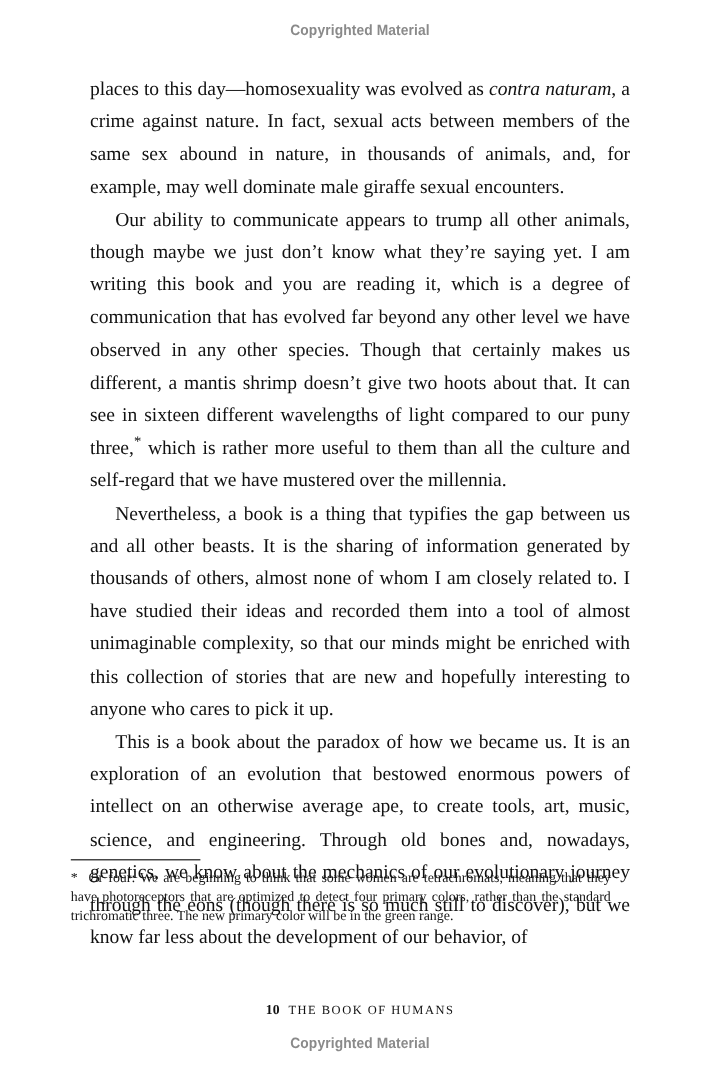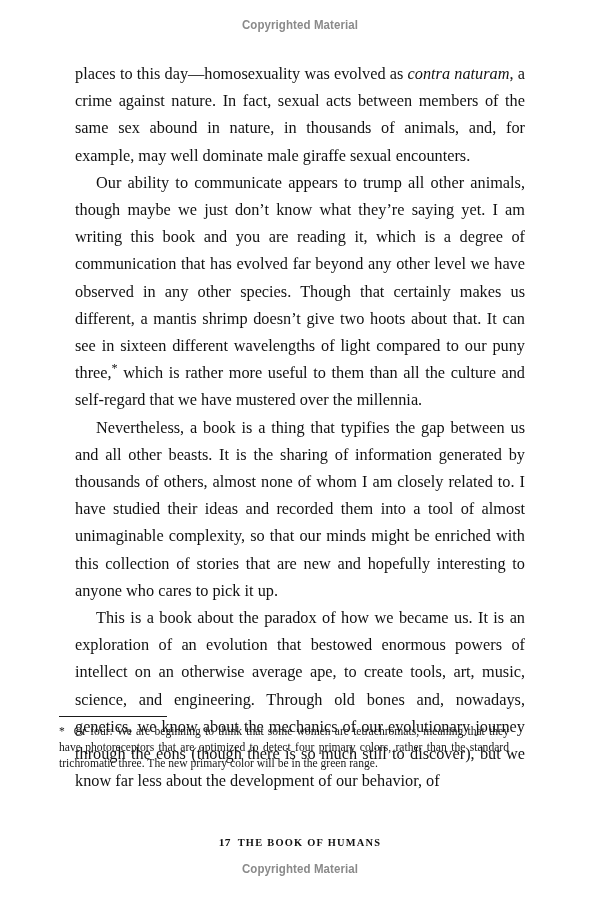--- a/index.html
+++ b/index.html
@@ -98,21 +98,21 @@
     text-align: center;
     font-size: 11.4px;
     color: #111111;
   }
   .page-footer .folio {
     font-weight: 700;
     letter-spacing: 0.3px;
     margin-right: 7px;
   }
   .page-footer .running-head {
-    font-weight: 700;
+    font-weight: 400;
     font-variant: small-caps;
     text-transform: uppercase;
     font-size: 10.4px;
     letter-spacing: 1.25px;
   }
 </style>
 </head>
 <body>
 
 <div class="page">
@@ -127,18 +127,18 @@
     </div>
 
   <div class="footnote-block">
     <div class="footnote-rule"></div>
     <p class="footnote-text">
       <span class="fn-star">*</span><span>Or four: We are beginning to think that some women are tetrachromats, meaning that they have photoreceptors that are optimized to detect four primary colors, rather than the standard trichromatic three. The new primary color will be in the green range.</span>
     </p>
   </div>
 
   <div class="page-footer">
-    <span class="folio">17</span><span class="running-head">The Book of Humans</span>
+    <span class="folio">10</span><span class="running-head">The Book of Humans</span>
   </div>
 
   <div class="watermark watermark-bottom">Copyrighted Material</div>
 
 </div>
 
 </body></html>

